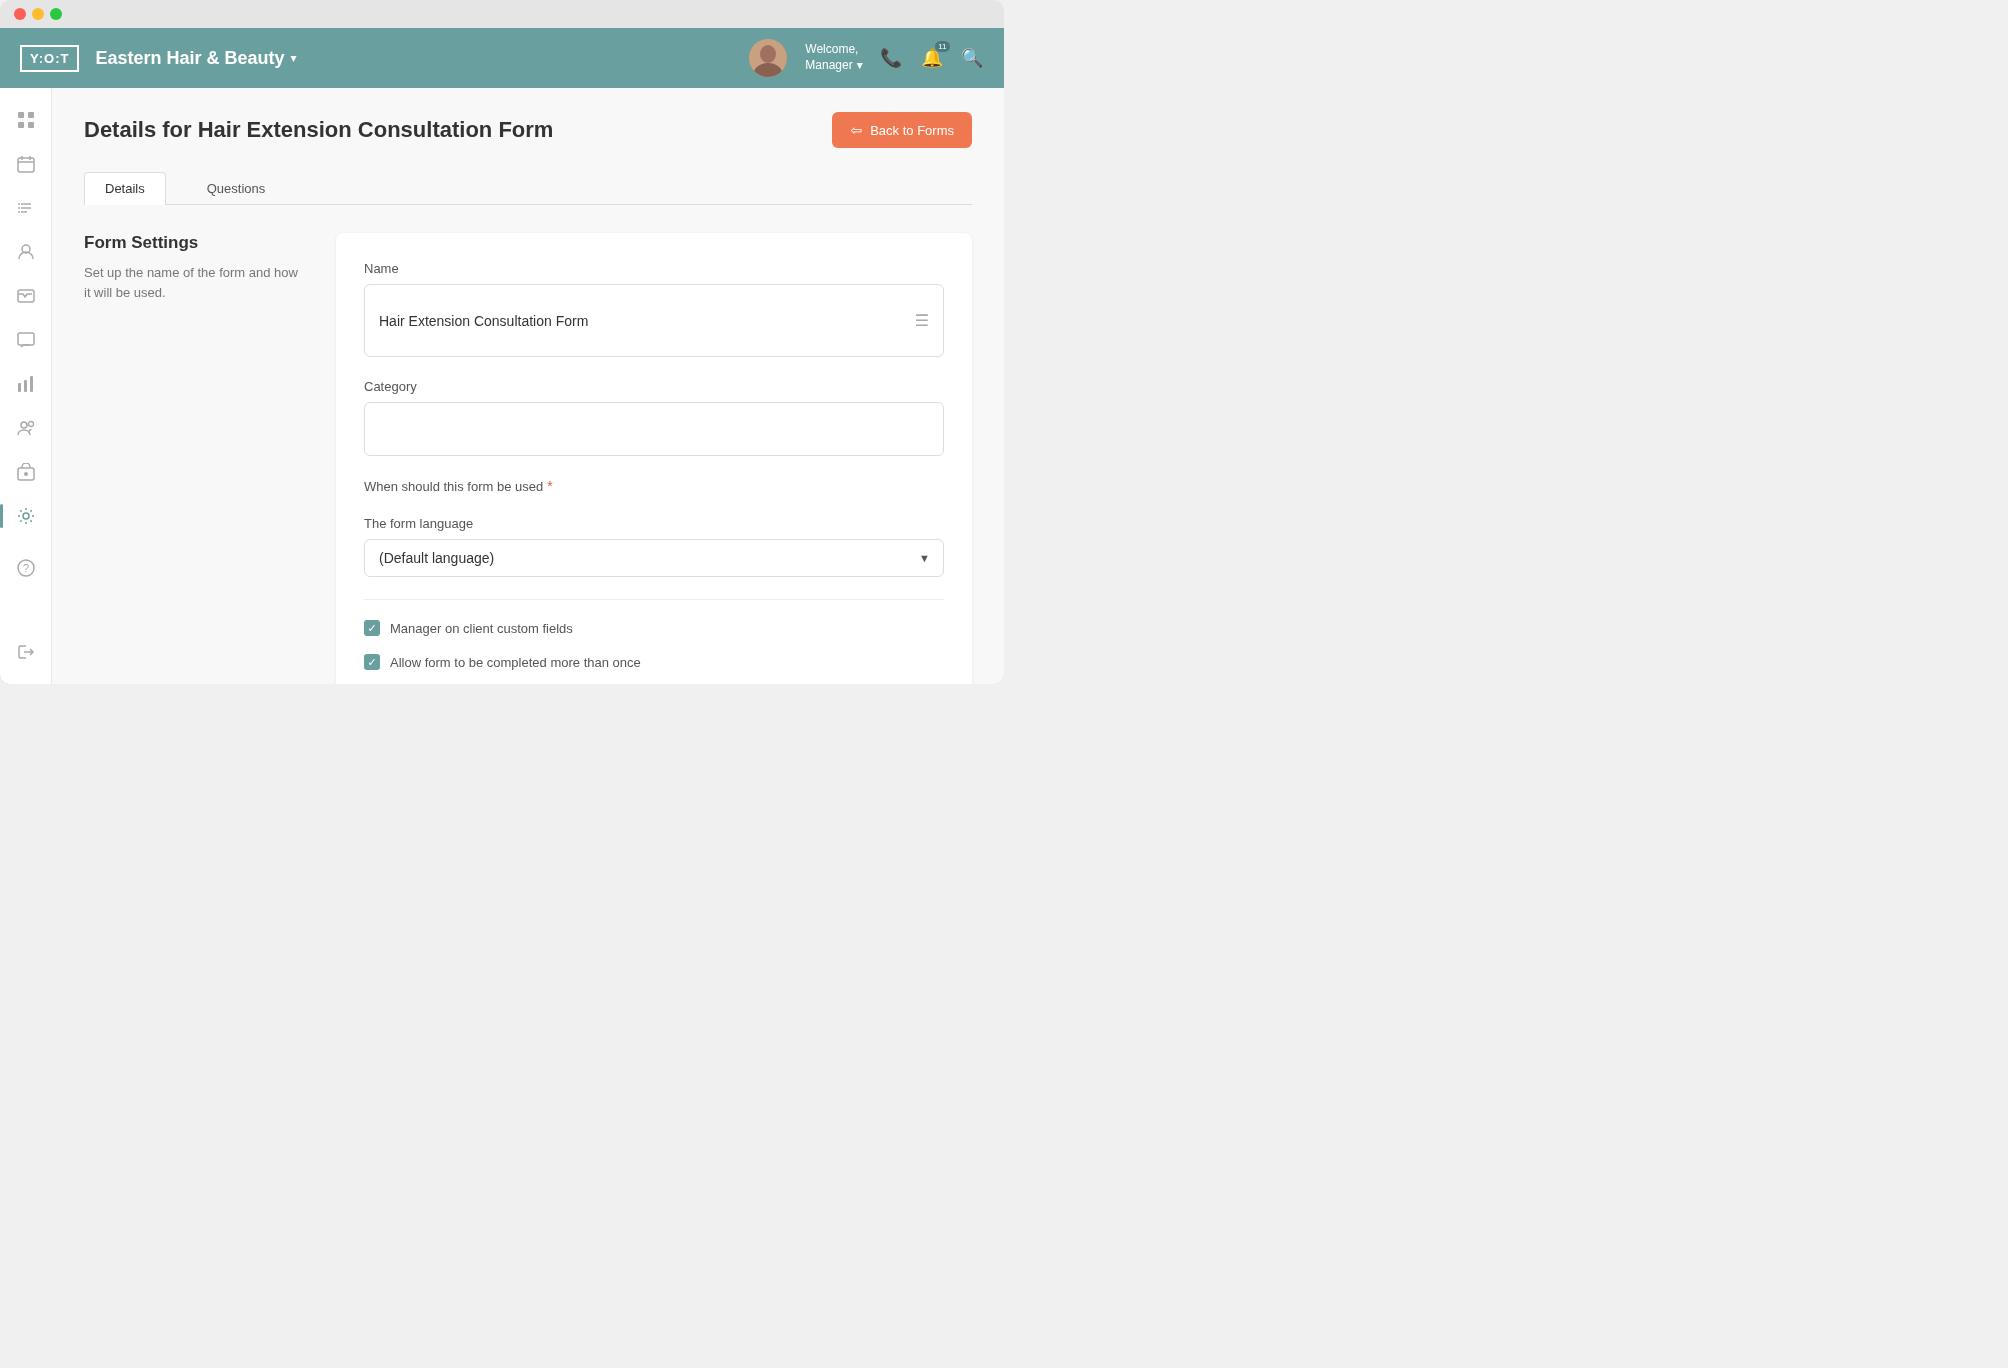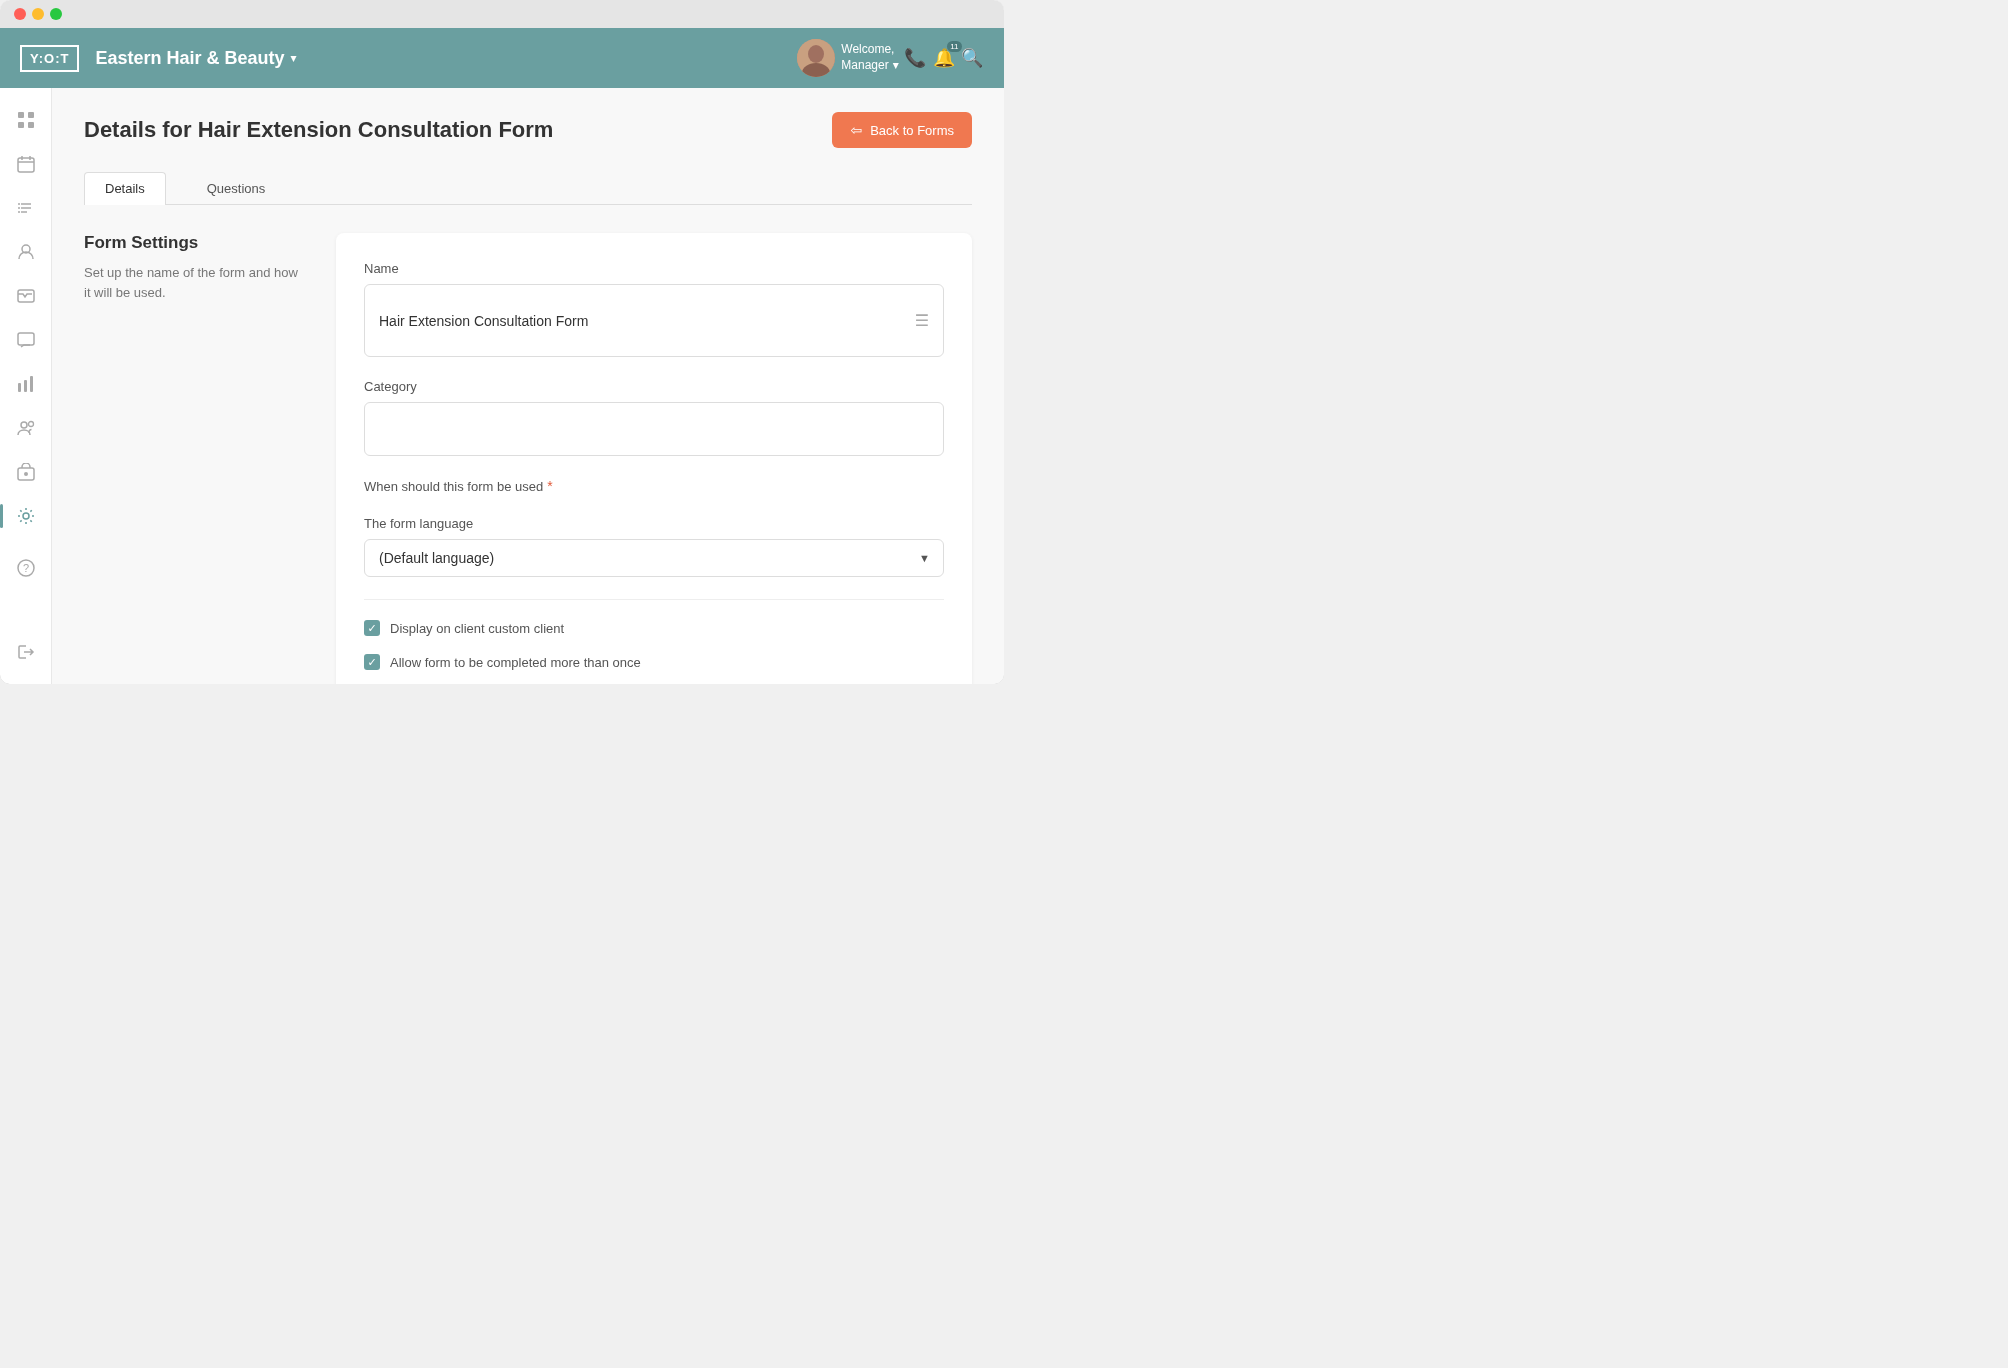--- a/index.html
+++ b/index.html
@@ -14,21 +14,21 @@
     .dot-green { background: #28c840; }
 
     
     .app { display: flex; flex: 1; overflow: hidden; }
 
     
     .topnav { background: #6a9fa0; display: flex; align-items: center; padding: 0 20px; height: 60px; }
     .logo-box { border: 2px solid #fff; color: #fff; font-weight: bold; font-size: 13px; padding: 4px 8px; margin-right: 16px; letter-spacing: 1px; }
     .brand-name { color: #fff; font-size: 18px; font-weight: 600; }
     .brand-arrow { color: #fff; margin-left: 6px; font-size: 12px; }
-    .topnav-right { margin-left: auto; display: flex; align-items: center; gap: 6px; }
+    .topnav-right { margin-left: auto; display: flex; align-items: center; gap: 18px; }
     .avatar { width: 38px; height: 38px; border-radius: 50%; background: #c9a080; overflow: hidden; display: flex; align-items: center; justify-content: center; }
     .avatar-img { width: 38px; height: 38px; border-radius: 50%; background: linear-gradient(135deg, #c9a080 0%, #a07060 100%); }
     .welcome-text { color: #fff; font-size: 12px; line-height: 1.3; }
     .welcome-text span { display: block; }
     .welcome-text .manager { display: flex; align-items: center; gap: 4px; }
     .nav-icon { color: #fff; font-size: 18px; cursor: pointer; }
     .notif-badge { position: relative; }
     .badge { position: absolute; top: -6px; right: -6px; background: #4a7a7b; color: #fff; font-size: 8px; border-radius: 8px; padding: 1px 3px; min-width: 14px; text-align: center; }
 
     
@@ -267,21 +267,21 @@
                 </select>
               </div>
             </div>
 
             <div class="divider"></div>
 
             <div class="checkbox-group">
               <div class="checkbox">
                 <span class="checkbox-check">✓</span>
               </div>
-              <span class="checkbox-label">Display on client custom client</span>
+              <span class="checkbox-label">Manager on client custom fields</span>
             </div>
 
             <div class="checkbox-group">
               <div class="checkbox">
                 <span class="checkbox-check">✓</span>
               </div>
               <span class="checkbox-label">Allow form to be completed more than once</span>
             </div>
 
           </div>

